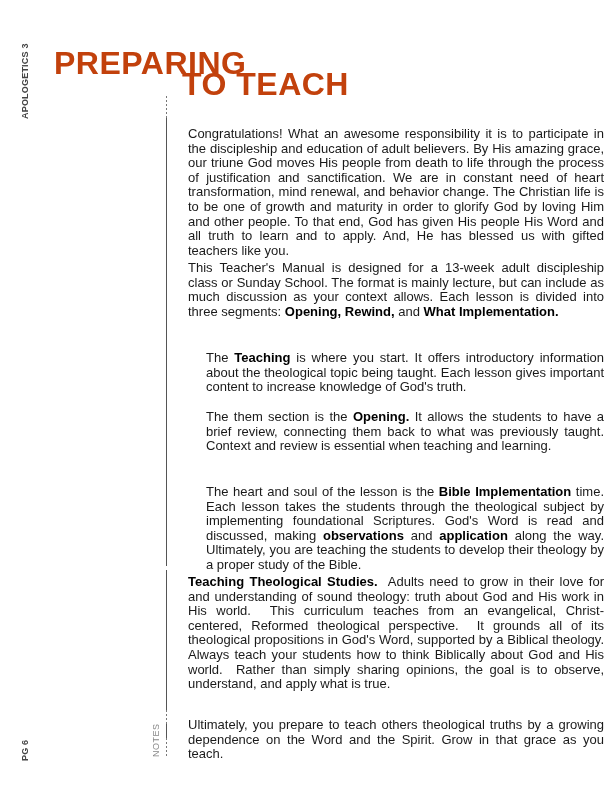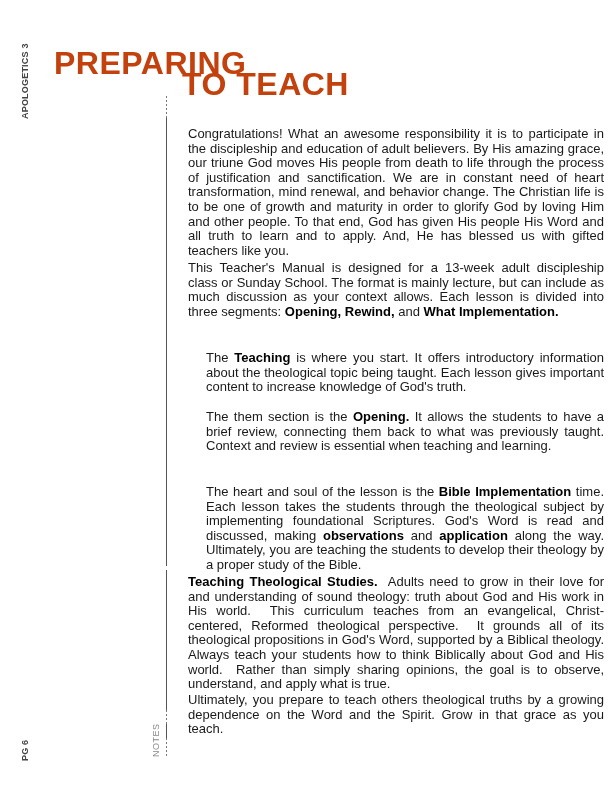--- a/index.html
+++ b/index.html
@@ -34,21 +34,21 @@
   }
   .content p { margin: 0; }
   .content b { font-weight: bold; color: #000; }
   #p1 { top: 127px; }
   #p2 { top: 261px; }
   .indent { left: 206px; width: 398px; }
   #p3 { top: 351px; }
   #p4 { top: 410px; }
   #p5 { top: 448px; margin-top: 37px; }
   #p6 { top: 575px; }
-  #p7 { top: 693px; }
+  #p7 { top: 718px; }
 </style>
 </head>
 <body>
 
 <div class="side-label" id="series-label">APOLOGETICS 3</div>
 <div class="side-label" id="page-label">PG 6</div>
 <div class="side-label" id="notes-label">NOTES</div>
 
 <h1 class="title" id="title-1">PREPARING</h1>
 <h1 class="title" id="title-2">TO TEACH</h1>

